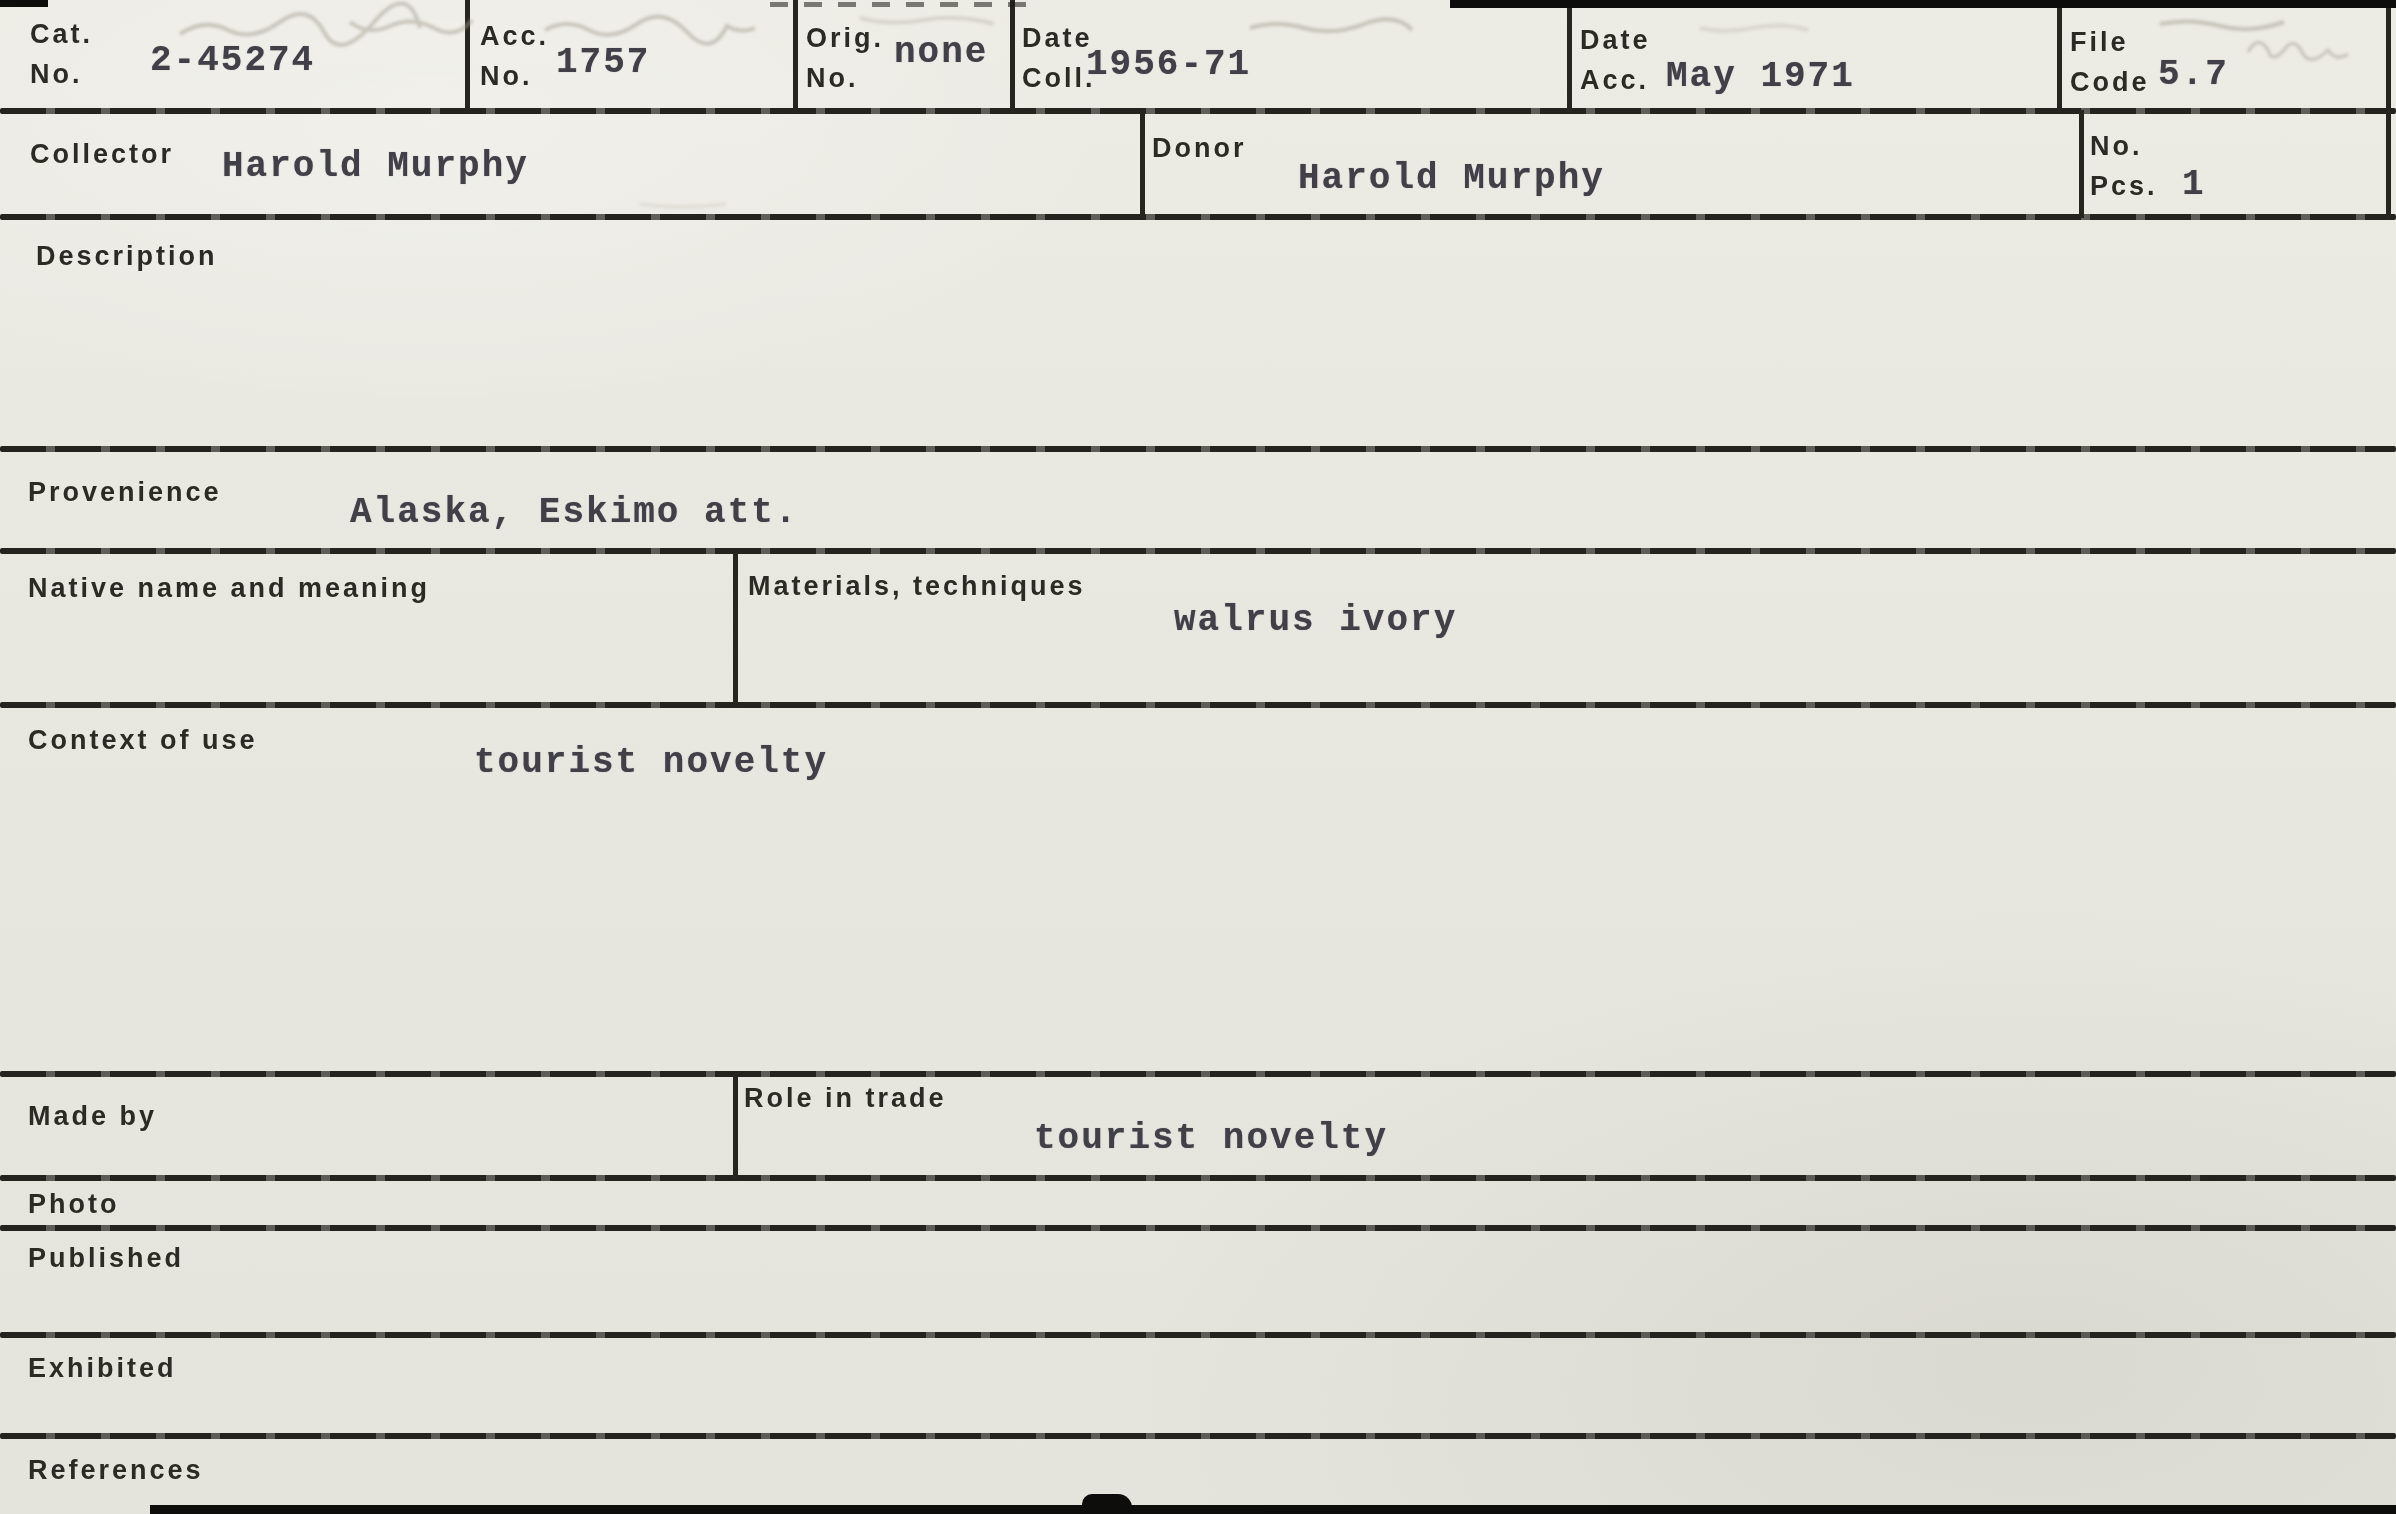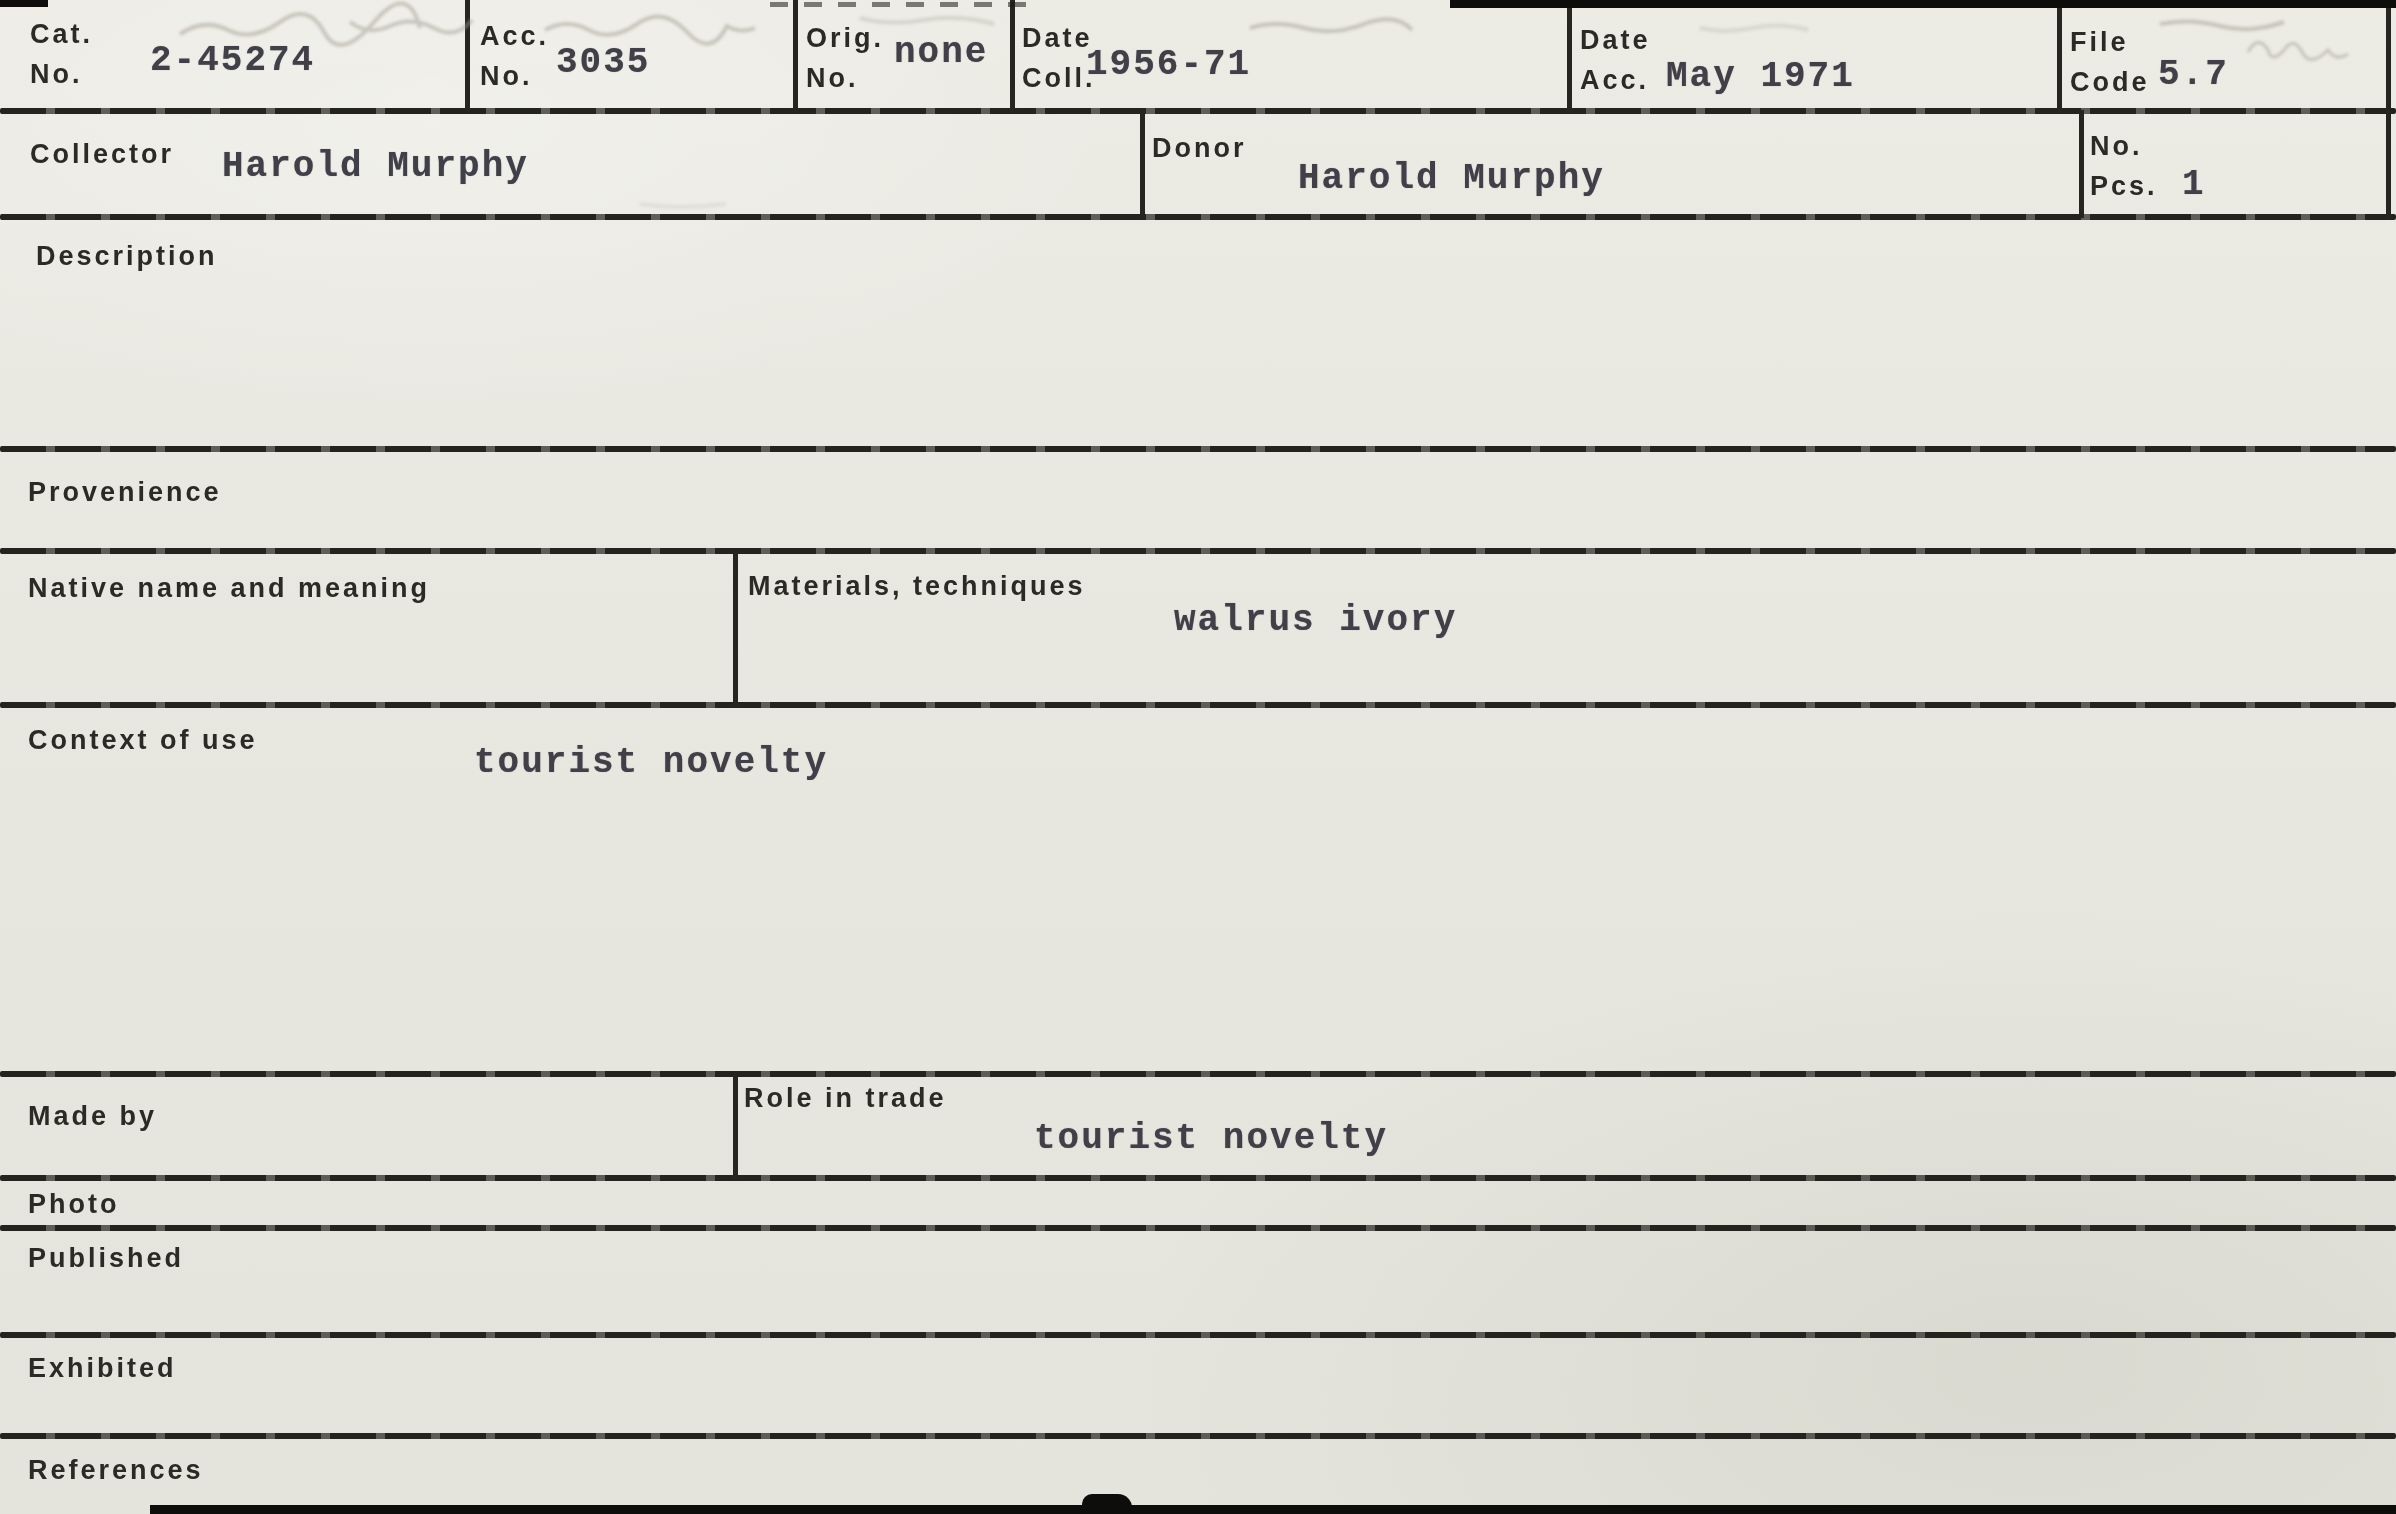--- a/index.html
+++ b/index.html
@@ -68,21 +68,21 @@
   <div class="lbl" style="left:30px;top:14px">
     <span>Cat.</span>
     <span>No.</span>
   </div>
   <div class="typed" style="left:150px;top:40px">2-45274</div>
 
   <div class="lbl" style="left:480px;top:16px">
     <span>Acc.</span>
     <span>No.</span>
   </div>
-  <div class="typed" style="left:556px;top:42px">3035</div>
+  <div class="typed" style="left:556px;top:42px">1757</div>
 
   <div class="lbl" style="left:806px;top:18px">
     <span>Orig.</span>
     <span>No.</span>
   </div>
   <div class="typed" style="left:894px;top:32px">none</div>
 
   <div class="lbl" style="left:1022px;top:18px">
     <span>Date</span>
     <span>Coll.</span>
@@ -109,20 +109,21 @@
 
   <div class="lbl" style="left:2090px;top:126px">
     <span>No.</span>
     <span>Pcs.</span>
   </div>
   <div class="typed" style="left:2182px;top:164px">1</div>
 
   <div class="lbl" style="left:36px;top:236px">Description</div>
 
   <div class="lbl" style="left:28px;top:472px">Provenience</div>
+  <div class="typed" style="left:350px;top:492px">Alaska, Eskimo att.</div>
 
   <div class="lbl" style="left:28px;top:568px">Native name and meaning</div>
   <div class="typed" style="left:60px;top:620px"></div>
   <div class="lbl" style="left:748px;top:566px">Materials, techniques</div>
   <div class="typed" style="left:1174px;top:600px">walrus ivory</div>
 
   <div class="lbl" style="left:28px;top:720px">Context of use</div>
   <div class="typed" style="left:474px;top:742px">tourist novelty</div>
 
   <div class="lbl" style="left:28px;top:1096px">Made by</div>

